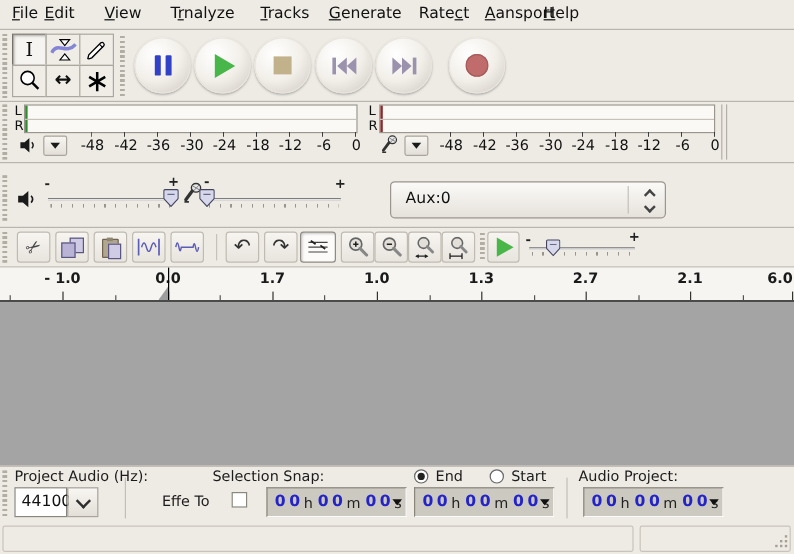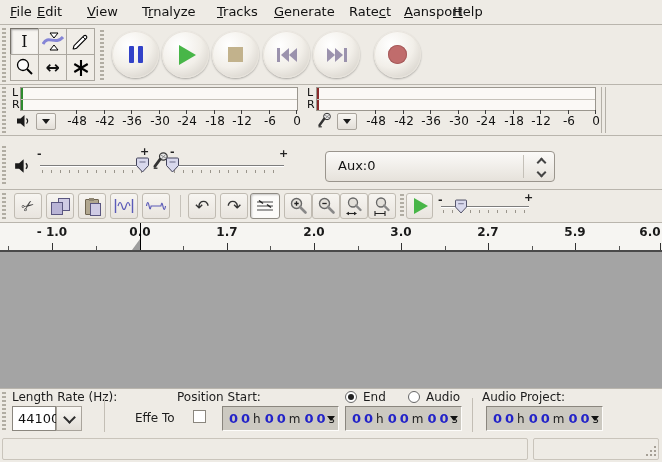--- a/index.html
+++ b/index.html
@@ -332,24 +332,24 @@
       <path d="M1.5,1 H11.5 Q12.5,1 12.5,2 V8.5 L6.5,15 0.5,8.5 V2 Q0.5,1 1.5,1 Z" fill="#d8d8ec" stroke="#44445c" stroke-width="1"></path>
       <path d="M3.5,5 H9.5" stroke="#6a6a88" stroke-width="1"></path>
     </svg>
   </div>
   <div class="hline" style="top:222px"></div>
 
   <div style="position:absolute;left:0;top:223px;width:662px;height:27px;background:#f6f5f2;border-bottom:2px solid #4a4a4a;box-sizing:content-box"></div>
   <span class="rlabel" style="left:32px">- 1.0</span>
   <span class="rlabel" style="left:120px">0.0</span>
   <span class="rlabel" style="left:207px">1.7</span>
-  <span class="rlabel" style="left:294px">2.0</span>
-  <span class="rlabel" style="left:381px">3.0</span>
+  <span class="rlabel" style="left:294px">1.0</span>
+  <span class="rlabel" style="left:381px">1.3</span>
   <span class="rlabel" style="left:468px">2.7</span>
-  <span class="rlabel" style="left:555px">5.9</span>
+  <span class="rlabel" style="left:555px">2.1</span>
   <span class="rlabel" style="left:630px">6.0</span>
   <div class="rt-major" style="left:52px"></div>
     <div class="rt-major" style="left:140px"></div>
     <div class="rt-major" style="left:227px"></div>
     <div class="rt-major" style="left:314px"></div>
     <div class="rt-major" style="left:401px"></div>
     <div class="rt-major" style="left:488px"></div>
     <div class="rt-major" style="left:575px"></div>
     <div class="rt-major" style="left:660px"></div>
   <div class="rt-minor" style="left:8px"></div>
@@ -361,37 +361,37 @@
     <div class="rt-minor" style="left:532px"></div>
     <div class="rt-minor" style="left:619px"></div>
   <div style="position:absolute;left:132px;top:239px;width:8px;height:11px;background:#9d9d9d;clip-path:polygon(100% 0,100% 100%,0 100%)"></div>
   <div style="position:absolute;left:140px;top:223px;width:1px;height:27px;background:#000"></div>
 
   <div style="position:absolute;left:0;top:252px;width:662px;height:136px;background:#a4a4a4"></div>
   <div class="hline" style="top:388px"></div>
 
   <div>
     <div class="grip" style="left:2px;top:392px;height:38px"></div>
-    <span class="lbl" style="left:12px;top:390px">Length Rate (Hz):</span>
+    <span class="lbl" style="left:12px;top:390px">Project Audio (Hz):</span>
     <div style="position:absolute;left:12px;top:406px;width:44px;height:25px;background:#fff;border:1px solid #8a867e;box-sizing:border-box;font-size:13px;line-height:23px;padding-left:5px">
       <span>44100</span>
     </div>
     <div style="position:absolute;left:56px;top:406px;width:26px;height:25px;background:linear-gradient(#f8f6f2,#e3dfd8);border:1px solid #a9a49c;box-sizing:border-box;display:flex;align-items:center;justify-content:center">
       <div class="chev" style="margin-top:-3px"></div>
     </div>
     <div class="vsep" style="left:104px;top:398px;height:34px"></div>
     <span class="lbl" style="left:135px;top:411px">Effe To</span>
     <div class="checkbox" style="left:193px;top:410px"></div>
-    <span class="lbl" style="left:177px;top:390px">Position Start:</span>
+    <span class="lbl" style="left:177px;top:390px">Selection Snap:</span>
     <div class="radio" style="left:345px;top:391px">
         <div class="dot"></div>
       </div>
     <span class="lbl" style="left:363px;top:390px">End</span>
     <div class="radio" style="left:408px;top:391px"></div>
-    <span class="lbl" style="left:426px;top:390px">Audio</span>
+    <span class="lbl" style="left:426px;top:390px">Start</span>
     <span class="lbl" style="left:482px;top:390px">Audio Project:</span>
 
     <div class="timefield" style="left:222px">
       <span class="tf-d">00</span>
         <span class="tf-u">h</span>
       <span class="tf-d">00</span>
         <span class="tf-u">m</span>
       <span class="tf-d">00</span>
         <span class="tf-u">s</span>
       <span class="tf-caret"></span>

